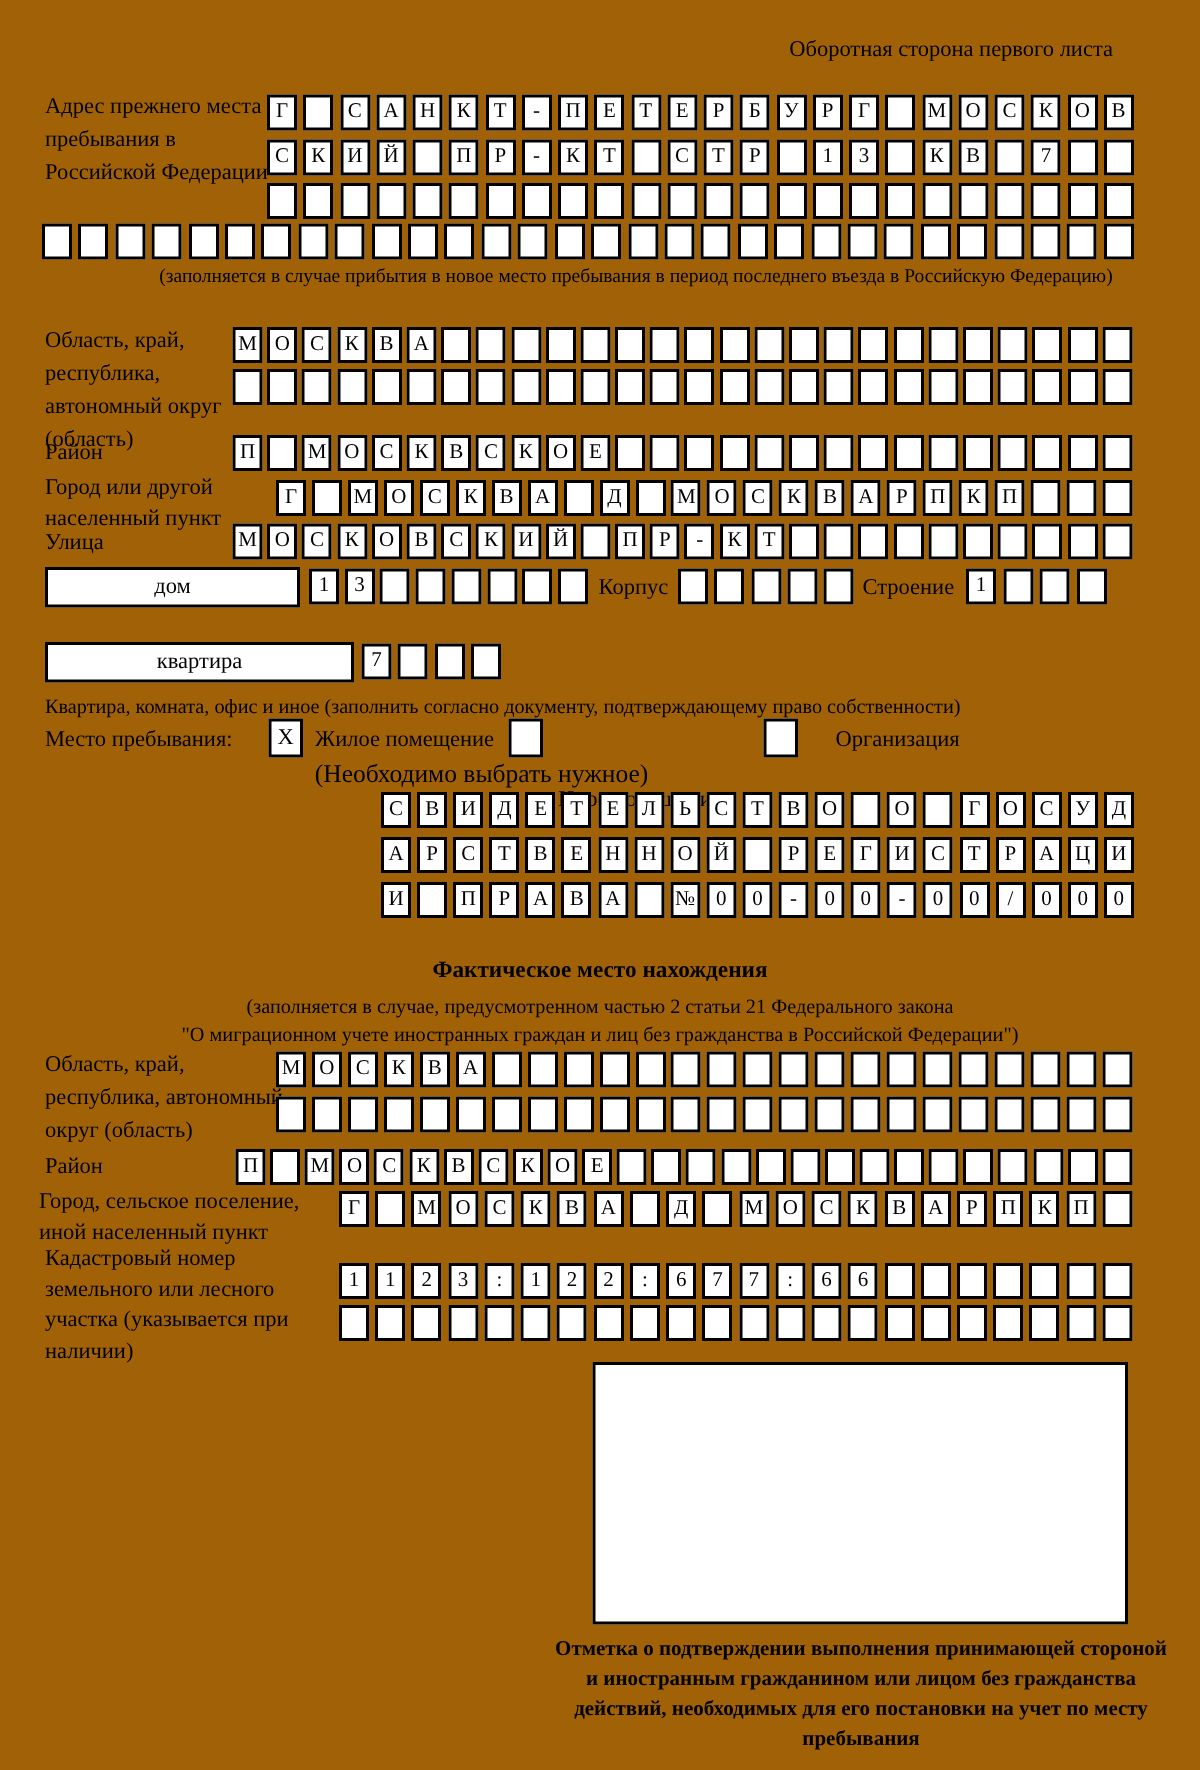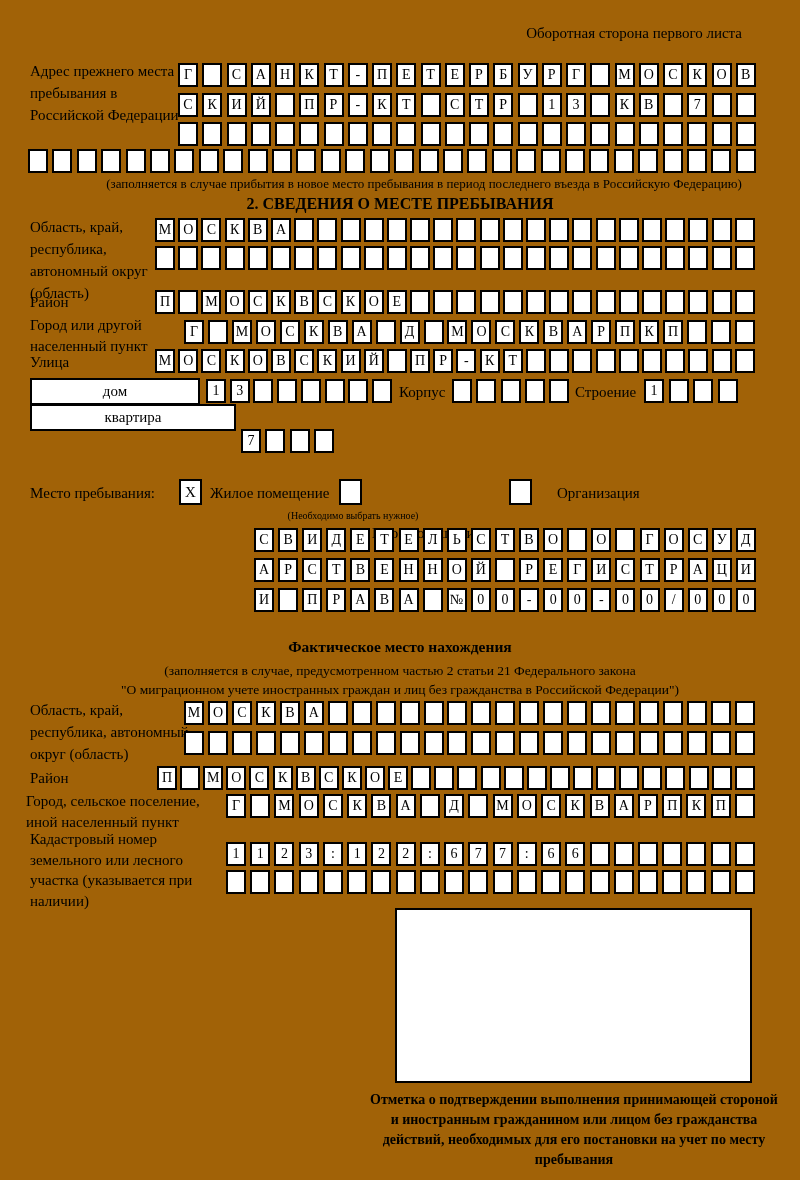--- a/index.html
+++ b/index.html
@@ -142,21 +142,20 @@
       <span class="cell"></span>
       <span class="cell"></span>
       <span class="cell"></span>
       <span class="cell"></span>
       <span class="cell"></span>
       <span class="cell"></span>
       <span class="cell"></span>
     </div>
   <div class="abs note center" style="left:0;top:175px;width:800px;padding-left:24px;">(заполняется в случае прибытия в новое место пребывания в период последнего въезда в Российскую Федерацию)</div>
 
-  <div class="abs bold center" style="left:0;top:195px;width:800px;font-size:16px;">2. СВЕДЕНИЯ О МЕСТЕ ПРЕБЫВАНИЯ</div>
 
   <div class="abs label" style="left:30px;top:216px;width:122px;">Область, край, республика, автономный округ (область)</div>
   <div class="cellrow" style="left:155px;top:218px;width:600px;">
       <span class="cell">М</span>
       <span class="cell">О</span>
       <span class="cell">С</span>
       <span class="cell">К</span>
       <span class="cell">В</span>
       <span class="cell">А</span>
       <span class="cell"></span>
@@ -319,38 +318,39 @@
       <span class="cell"></span>
     </div>
   <div class="abs label" style="left:575px;top:381px;">Строение</div>
   <div class="cellrow" style="left:644px;top:379px;width:94px;">
       <span class="cell">1</span>
       <span class="cell"></span>
       <span class="cell"></span>
       <span class="cell"></span>
     </div>
 
-  <div class="bigbox" style="left:30px;top:404px;width:206px;">
+  <div class="bigbox" style="left:30px;top:428px;width:206px;">
       <span>квартира</span>
     </div>
   <div class="cellrow" style="left:241px;top:429px;width:93px;">
       <span class="cell">7</span>
       <span class="cell"></span>
       <span class="cell"></span>
       <span class="cell"></span>
     </div>
+  <div class="abs note" style="left:30px;top:462px;font-size:13.5px;">Квартира, комната, офис и иное (заполнить согласно документу, подтверждающему право собственности)</div>
 
   <div class="abs label" style="left:30px;top:482px;">Место пребывания:</div>
   <div class="checkbox" style="left:179px;top:479px;">X</div>
   <div class="abs label" style="left:210px;top:482px;">Жилое помещение</div>
   <div class="checkbox" style="left:339px;top:479px;"></div>
   <div class="abs label" style="left:372px;top:482px;margin-top:40px;">Иное помещение</div>
   <div class="checkbox" style="left:509px;top:479px;"></div>
   <div class="abs label" style="left:557px;top:482px;">Организация</div>
-  <div class="abs note center" style="left:188px;top:507px;width:330px;font-size:10px;">(Необходимо выбрать нужное)</div>
+  <div class="abs note center" style="left:156px;top:507px;width:330px;font-size:17px;">(Необходимо выбрать нужное)</div>
 
   <div class="cellrow" style="left:254px;top:528px;width:502px;">
       <span class="cell">С</span>
       <span class="cell">В</span>
       <span class="cell">И</span>
       <span class="cell">Д</span>
       <span class="cell">Е</span>
       <span class="cell">Т</span>
       <span class="cell">Е</span>
       <span class="cell">Л</span>

